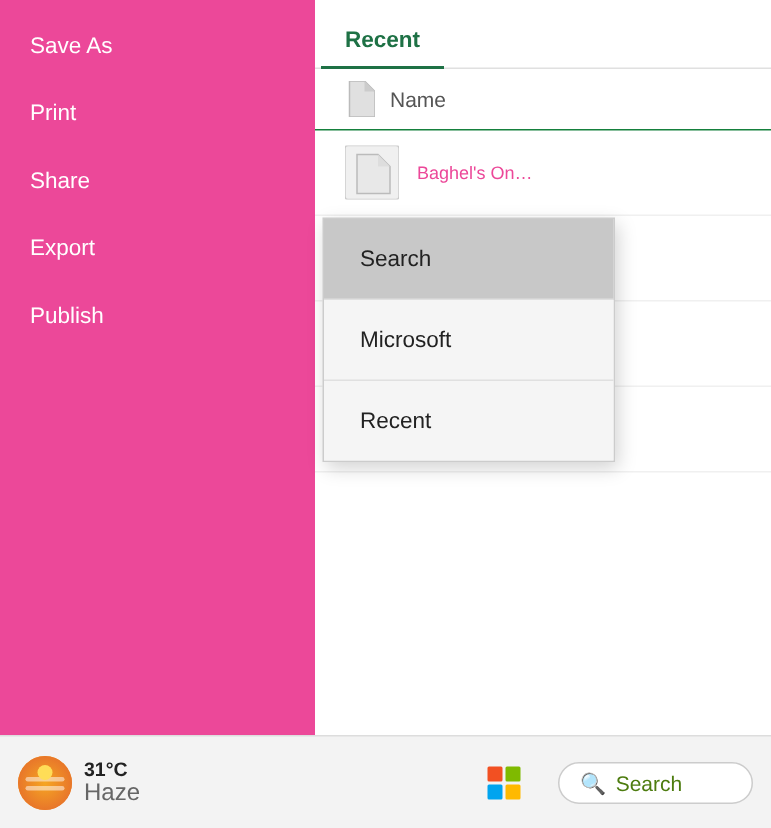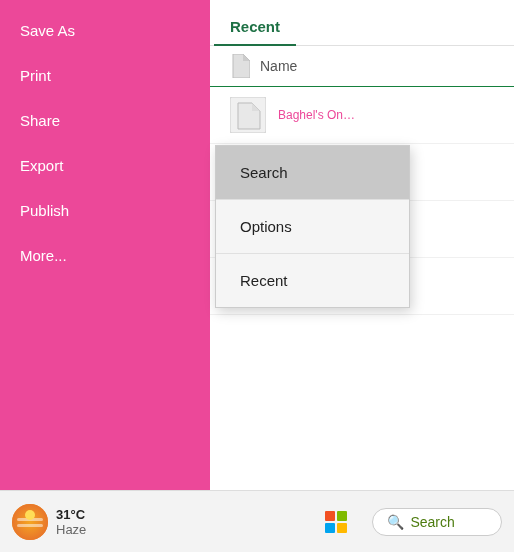--- a/index.html
+++ b/index.html
@@ -196,21 +196,21 @@
       flex-direction: column;
     }
 
     .weather-temp {
       font-size: 13px;
       font-weight: 600;
       color: #222;
     }
 
     .weather-desc {
-      font-size: 13px;
+      font-size: 16px;
       color: #666;
     }
 
     .taskbar-spacer {
       flex: 1;
     }
 
     .windows-btn {
       display: flex;
       align-items: center;
@@ -295,23 +295,20 @@
     <span>Print</span>
   </div>
   <div class="sidebar-item">
     <span>Share</span>
   </div>
   <div class="sidebar-item">
     <span>Export</span>
   </div>
   <div class="sidebar-item">
     <span>Publish</span>
-  </div>
-  <div class="sidebar-item">
-    <span>More...</span>
   </div>
 </div>
 
 <div class="main-content">
 
   <div class="tabs">
     <div class="tab active">
       <span>Recent</span>
     </div>
   </div>
@@ -367,21 +364,21 @@
       <div class="file-item-sub">Downloads</div>
     </div>
   </div>
 </div>
 
 <div class="dropdown-overlay">
   <div class="dropdown-item close-item">
     <span>Search</span>
   </div>
   <div class="dropdown-item">
-    <span>Options</span>
+    <span>Microsoft</span>
   </div>
   <div class="dropdown-item">
     <span>Recent</span>
   </div>
 </div>
 
 <div class="taskbar">
   <div class="taskbar-weather">
     <div class="weather-icon">
       <svg viewBox="0 0 36 36" width="36" height="36">

